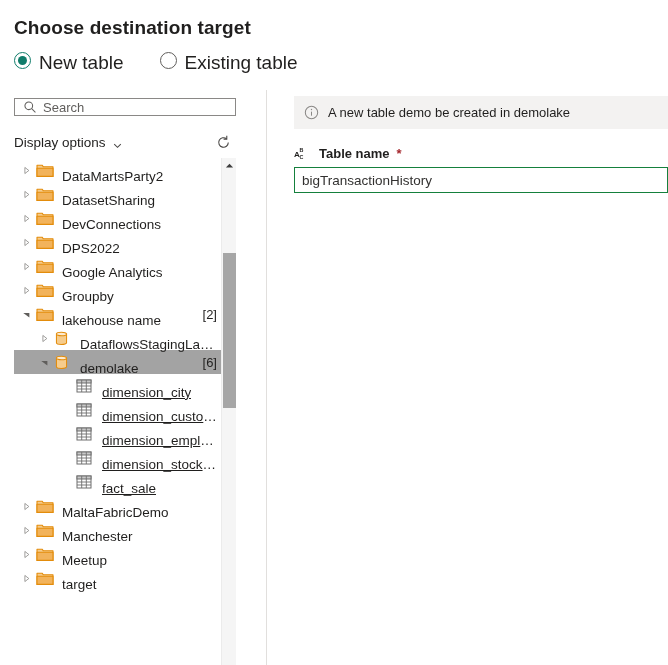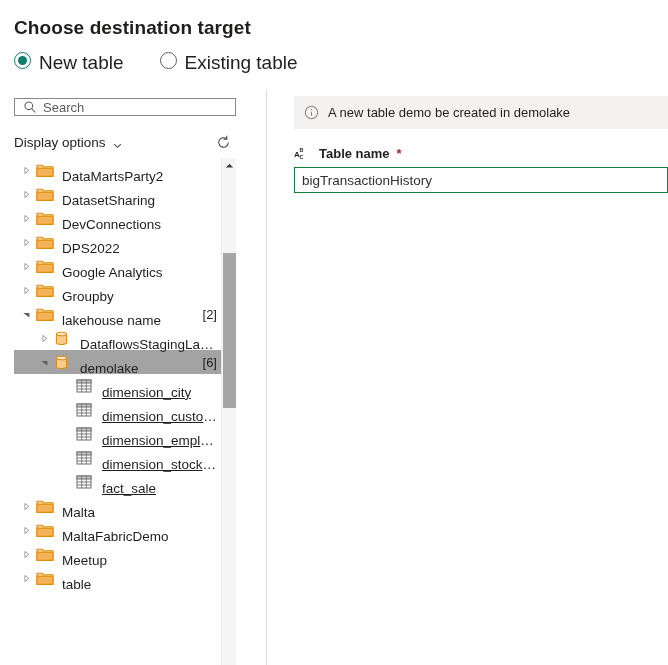--- a/index.html
+++ b/index.html
@@ -493,63 +493,63 @@
               <svg viewBox="0 0 10 10" width="9" height="9">
                 <polygon points="3.2,1.6 7.6,5 3.2,8.4" fill="none" stroke="#8a8886" stroke-width="0.9"></polygon>
               </svg>
             </span>
             <span class="node-icon">
               <svg viewBox="0 0 18 15" width="18" height="15">
                 <path d="M1 2.2h5.1l1.3 1.6H17v9.6H1z" fill="#F6CC8C" stroke="#E38C0B" stroke-width="1.1" stroke-linejoin="round"></path>
                 <path d="M1 5.2h16v8.2H1z" fill="#F2B35B" stroke="#E38C0B" stroke-width="1.1" stroke-linejoin="round"></path>
               </svg>
             </span>
-            <span class="node-label">Malta</span>
-          </div>
-          <div class="node lvl0">
-            <span class="twisty">
-              <svg viewBox="0 0 10 10" width="9" height="9">
-                <polygon points="3.2,1.6 7.6,5 3.2,8.4" fill="none" stroke="#8a8886" stroke-width="0.9"></polygon>
-              </svg>
-            </span>
-            <span class="node-icon">
-              <svg viewBox="0 0 18 15" width="18" height="15">
-                <path d="M1 2.2h5.1l1.3 1.6H17v9.6H1z" fill="#F6CC8C" stroke="#E38C0B" stroke-width="1.1" stroke-linejoin="round"></path>
-                <path d="M1 5.2h16v8.2H1z" fill="#F2B35B" stroke="#E38C0B" stroke-width="1.1" stroke-linejoin="round"></path>
-              </svg>
-            </span>
             <span class="node-label">MaltaFabricDemo</span>
           </div>
           <div class="node lvl0">
             <span class="twisty">
               <svg viewBox="0 0 10 10" width="9" height="9">
                 <polygon points="3.2,1.6 7.6,5 3.2,8.4" fill="none" stroke="#8a8886" stroke-width="0.9"></polygon>
               </svg>
             </span>
             <span class="node-icon">
               <svg viewBox="0 0 18 15" width="18" height="15">
                 <path d="M1 2.2h5.1l1.3 1.6H17v9.6H1z" fill="#F6CC8C" stroke="#E38C0B" stroke-width="1.1" stroke-linejoin="round"></path>
                 <path d="M1 5.2h16v8.2H1z" fill="#F2B35B" stroke="#E38C0B" stroke-width="1.1" stroke-linejoin="round"></path>
               </svg>
             </span>
+            <span class="node-label">Manchester</span>
+          </div>
+          <div class="node lvl0">
+            <span class="twisty">
+              <svg viewBox="0 0 10 10" width="9" height="9">
+                <polygon points="3.2,1.6 7.6,5 3.2,8.4" fill="none" stroke="#8a8886" stroke-width="0.9"></polygon>
+              </svg>
+            </span>
+            <span class="node-icon">
+              <svg viewBox="0 0 18 15" width="18" height="15">
+                <path d="M1 2.2h5.1l1.3 1.6H17v9.6H1z" fill="#F6CC8C" stroke="#E38C0B" stroke-width="1.1" stroke-linejoin="round"></path>
+                <path d="M1 5.2h16v8.2H1z" fill="#F2B35B" stroke="#E38C0B" stroke-width="1.1" stroke-linejoin="round"></path>
+              </svg>
+            </span>
             <span class="node-label">Meetup</span>
           </div>
           <div class="node lvl0">
             <span class="twisty">
               <svg viewBox="0 0 10 10" width="9" height="9">
                 <polygon points="3.2,1.6 7.6,5 3.2,8.4" fill="none" stroke="#8a8886" stroke-width="0.9"></polygon>
               </svg>
             </span>
             <span class="node-icon">
               <svg viewBox="0 0 18 15" width="18" height="15">
                 <path d="M1 2.2h5.1l1.3 1.6H17v9.6H1z" fill="#F6CC8C" stroke="#E38C0B" stroke-width="1.1" stroke-linejoin="round"></path>
                 <path d="M1 5.2h16v8.2H1z" fill="#F2B35B" stroke="#E38C0B" stroke-width="1.1" stroke-linejoin="round"></path>
               </svg>
             </span>
-            <span class="node-label">table</span>
+            <span class="node-label">target</span>
           </div>
         </div>
     </div>
 
     <div class="scrollbar">
       <div class="sb-arrow up">
         <svg viewBox="0 0 10 10" width="9" height="9" fill="currentColor">
             <polygon points="5,3 9,7.2 1,7.2"></polygon>
           </svg>
       </div>

